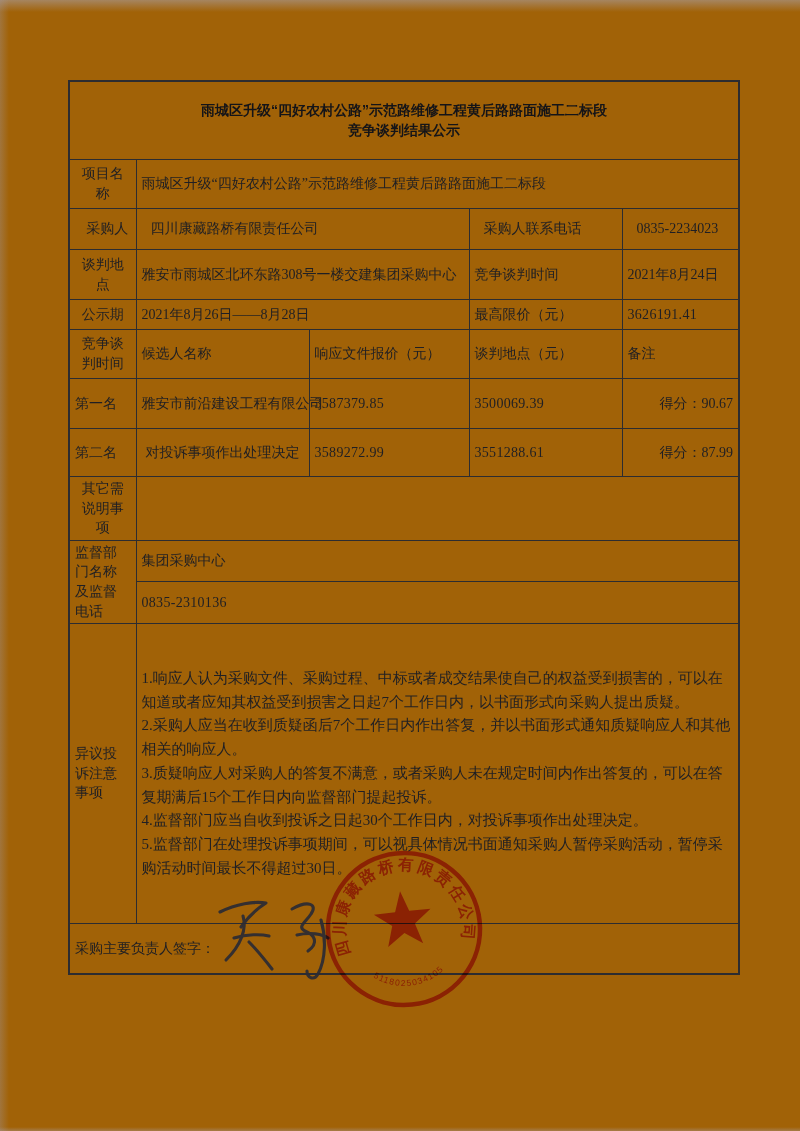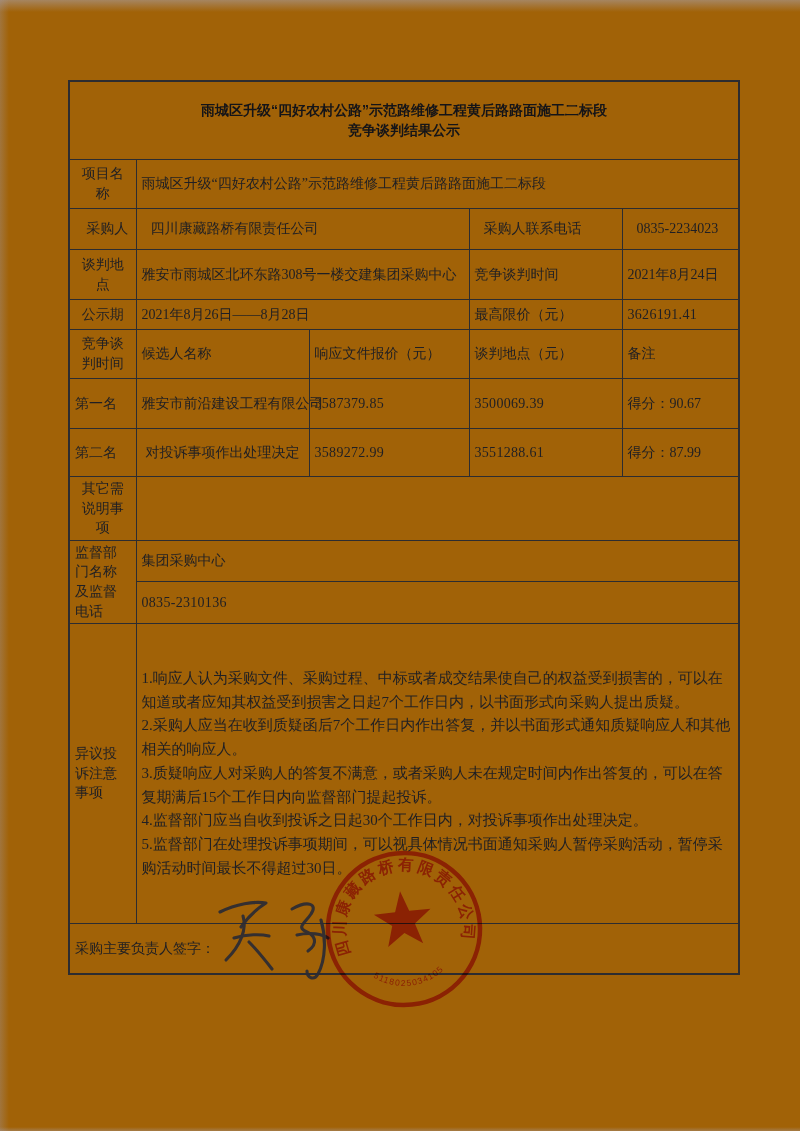--- a/index.html
+++ b/index.html
@@ -53,21 +53,21 @@
     font-weight:bold;
     font-size:19px;
     line-height:1.6;
     color:#141418;
   }
   td.lbl { text-align:center; padding-left:5px;margin-left:12px; }
   td.ctr { text-align:left; }
   td.val { text-align:left; }
   td.num { text-align:left; font-size:13px; letter-spacing:.3px;margin-top:12px; }
   td.cand-name { text-align:center; font-size:13px; padding:2px 2px; white-space:nowrap; }
-  td.remark { text-align:left; font-size:14px; }
+  td.remark { text-align:right; font-size:14px; }
 
   tr.r-title   td { height:73px; }
   tr.r-project td { height:44px; }
   tr.r-purch   td { height:36px;padding-left:14px; }
   tr.r-venue   td { height:45px; }
   tr.r-pub     td { height:25px; }
   tr.r-chead   td { height:44px; }
   tr.r-cand1   td { height:45px; }
   tr.r-cand2   td { height:43px; }
   tr.r-other   td { height:33px; }

